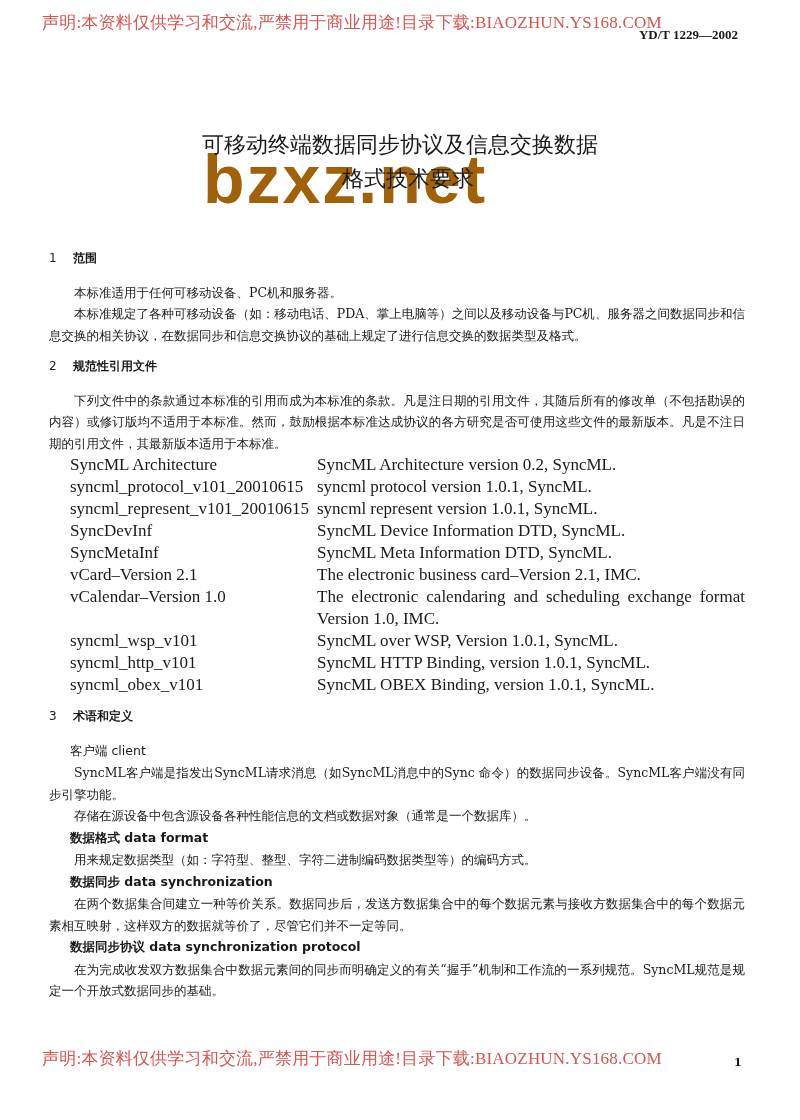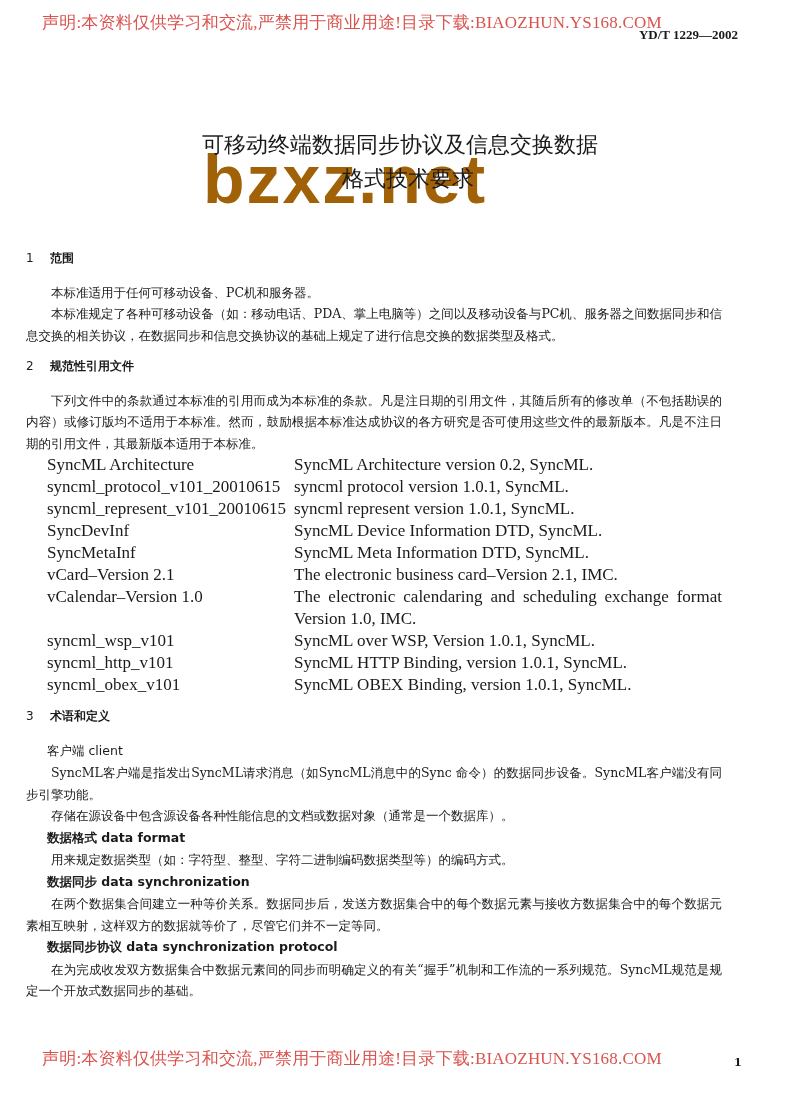--- a/index.html
+++ b/index.html
@@ -10,21 +10,21 @@
     .banner-top { top: 11px; }
     .banner-bottom { top: 1047px; }
     .std-code { position: absolute; right: 62px; top: 27px; font-family: Liberation Serif, serif;
                 font-weight: bold; font-size: 13px; }
     .watermark { position: absolute; left: 203px; top: 140px; font-family: "Liberation Sans", sans-serif;
                  font-weight: bold; font-size: 68px; color: #a16207; letter-spacing: 2px; z-index: 0; }
     .title { position: absolute; left: 0; width: 800px; text-align: center; font-family: "DejaVu Sans", sans-serif;
              font-weight: normal; font-size: 22px; z-index: 1; }
     .title-1 { top: 130px; }
     .title-2 { top: 164px; margin-left: 8px; }
-    .content { position: absolute; left: 26px; width: 696px; top: 248px; font-size: 12.5px; line-height: 21.5px; }
+    .content { position: absolute; left: 49px; width: 696px; top: 248px; font-size: 12.5px; line-height: 21.5px; }
     .h { font-family: "DejaVu Sans", sans-serif; font-size: 12px; font-weight: bold; margin: 0; }
     .h .num { display: inline-block; width: 24px; font-weight: normal; }
     .p { margin: 0; text-indent: 25px; text-align: justify; }
     .gap-s { height: 12px; }
     .gap-m { height: 10px; }
     table.refs { border-collapse: collapse; margin-left: 21px; width: 675px; }
     table.refs td { padding: 0; vertical-align: top; font-family: "Liberation Serif", "DejaVu Serif", serif;
                     font-size: 17px; line-height: 22px; }
     table.refs td.c1 { width: 247px; }
     table.refs td.c2 { text-align: justify; }

